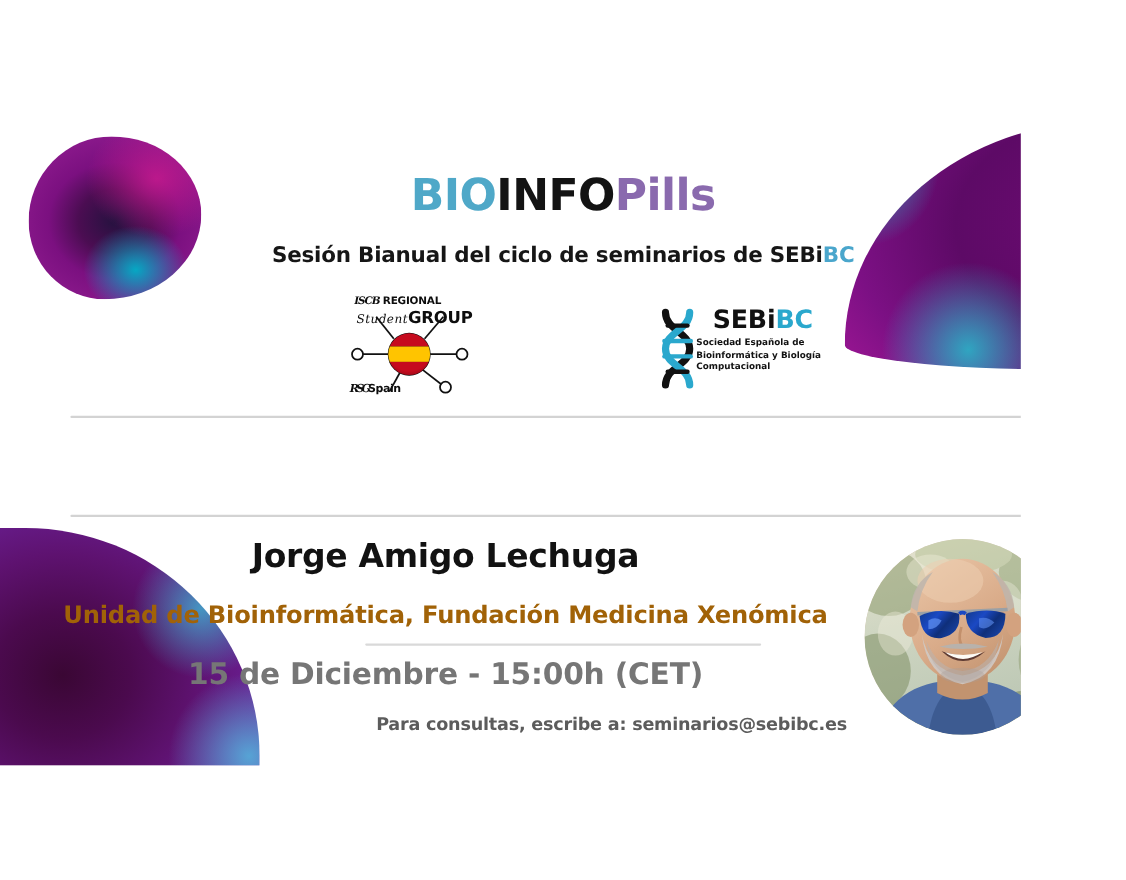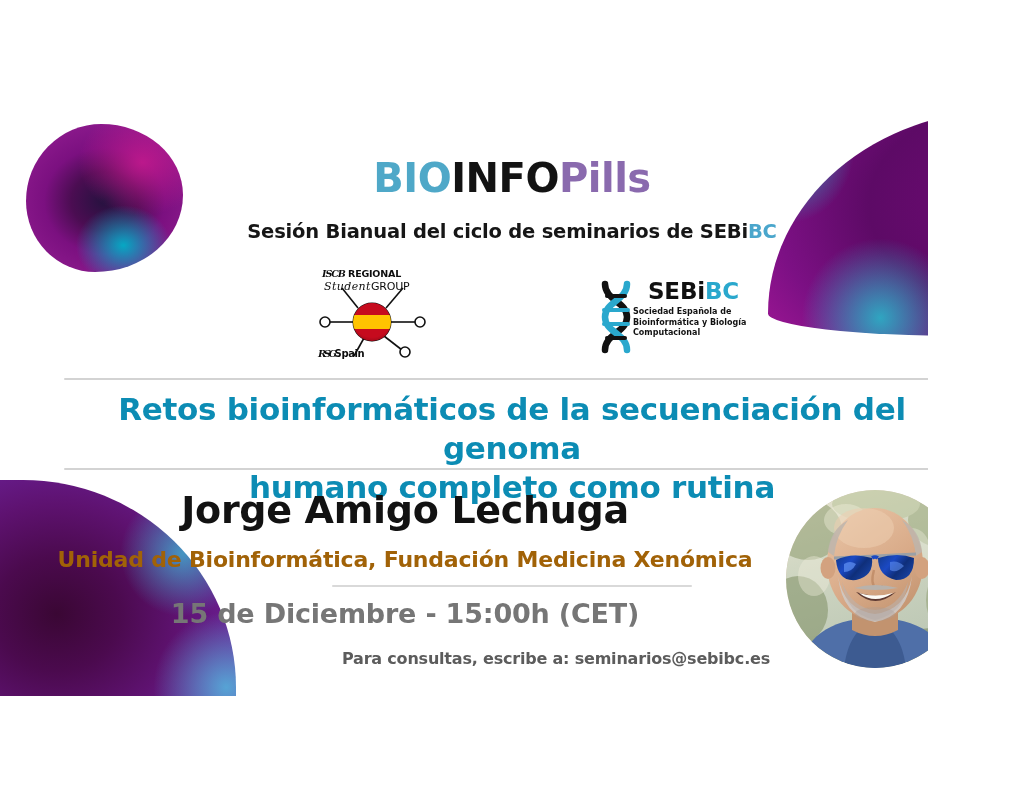--- a/index.html
+++ b/index.html
@@ -149,22 +149,22 @@
     color: #0d0d0d;
     white-space: nowrap;
   }
   #logo-rsg .rsg-student {
     font-family: "DejaVu Serif", "Liberation Serif", serif;
     font-style: italic;
     font-size: 11px;
     letter-spacing: 0.4px;
   }
   #logo-rsg .rsg-group {
-    font-weight: normal;
-    font-size: 11px;
+    font-weight: bold;
+    font-size: 15px;
     letter-spacing: -0.2px;
   }
   #logo-rsg .rsg-spain {
     position: absolute;
     left: 12px;
     top: 84px;
     font-size: 10px;
     font-weight: bold;
     color: #0d0d0d;
     white-space: nowrap;
@@ -233,21 +233,21 @@
     letter-spacing: -0.3px;
   }
 
   
   #speaker-name {
     position: absolute;
     left: 40px;
     top: 476px;
     width: 730px;
     text-align: center;
-    font-size: 38px;
+    font-size: 30px;
     font-weight: bold;
     color: #121212;
     letter-spacing: -0.3px;
     white-space: nowrap;
   }
   #speaker-affiliation {
     position: absolute;
     left: 40px;
     top: 535px;
     width: 730px;
@@ -376,24 +376,20 @@
         <div>Bioinformática y Biología</div>
         <div>Computacional</div>
       </div>
     </div>
   </div>
 
   <div class="rule" id="rule-top"></div>
   <div class="rule" id="rule-mid"></div>
   <div class="rule" id="rule-date"></div>
 
-  <div id="talk-title">
-    <div>Retos bioinformáticos de la secuenciación del genoma</div>
-    <div>humano completo como rutina</div>
-  </div>
 
   <div id="speaker-name">Jorge Amigo Lechuga</div>
   <div id="speaker-affiliation">Unidad de Bioinformática, Fundación Medicina Xenómica</div>
 
   <div id="speaker-photo">
     <svg width="178" height="178" viewBox="0 0 178 178">
       <defs>
         <clipPath id="avclip">
             <circle cx="89" cy="89" r="89"></circle>
           </clipPath>

